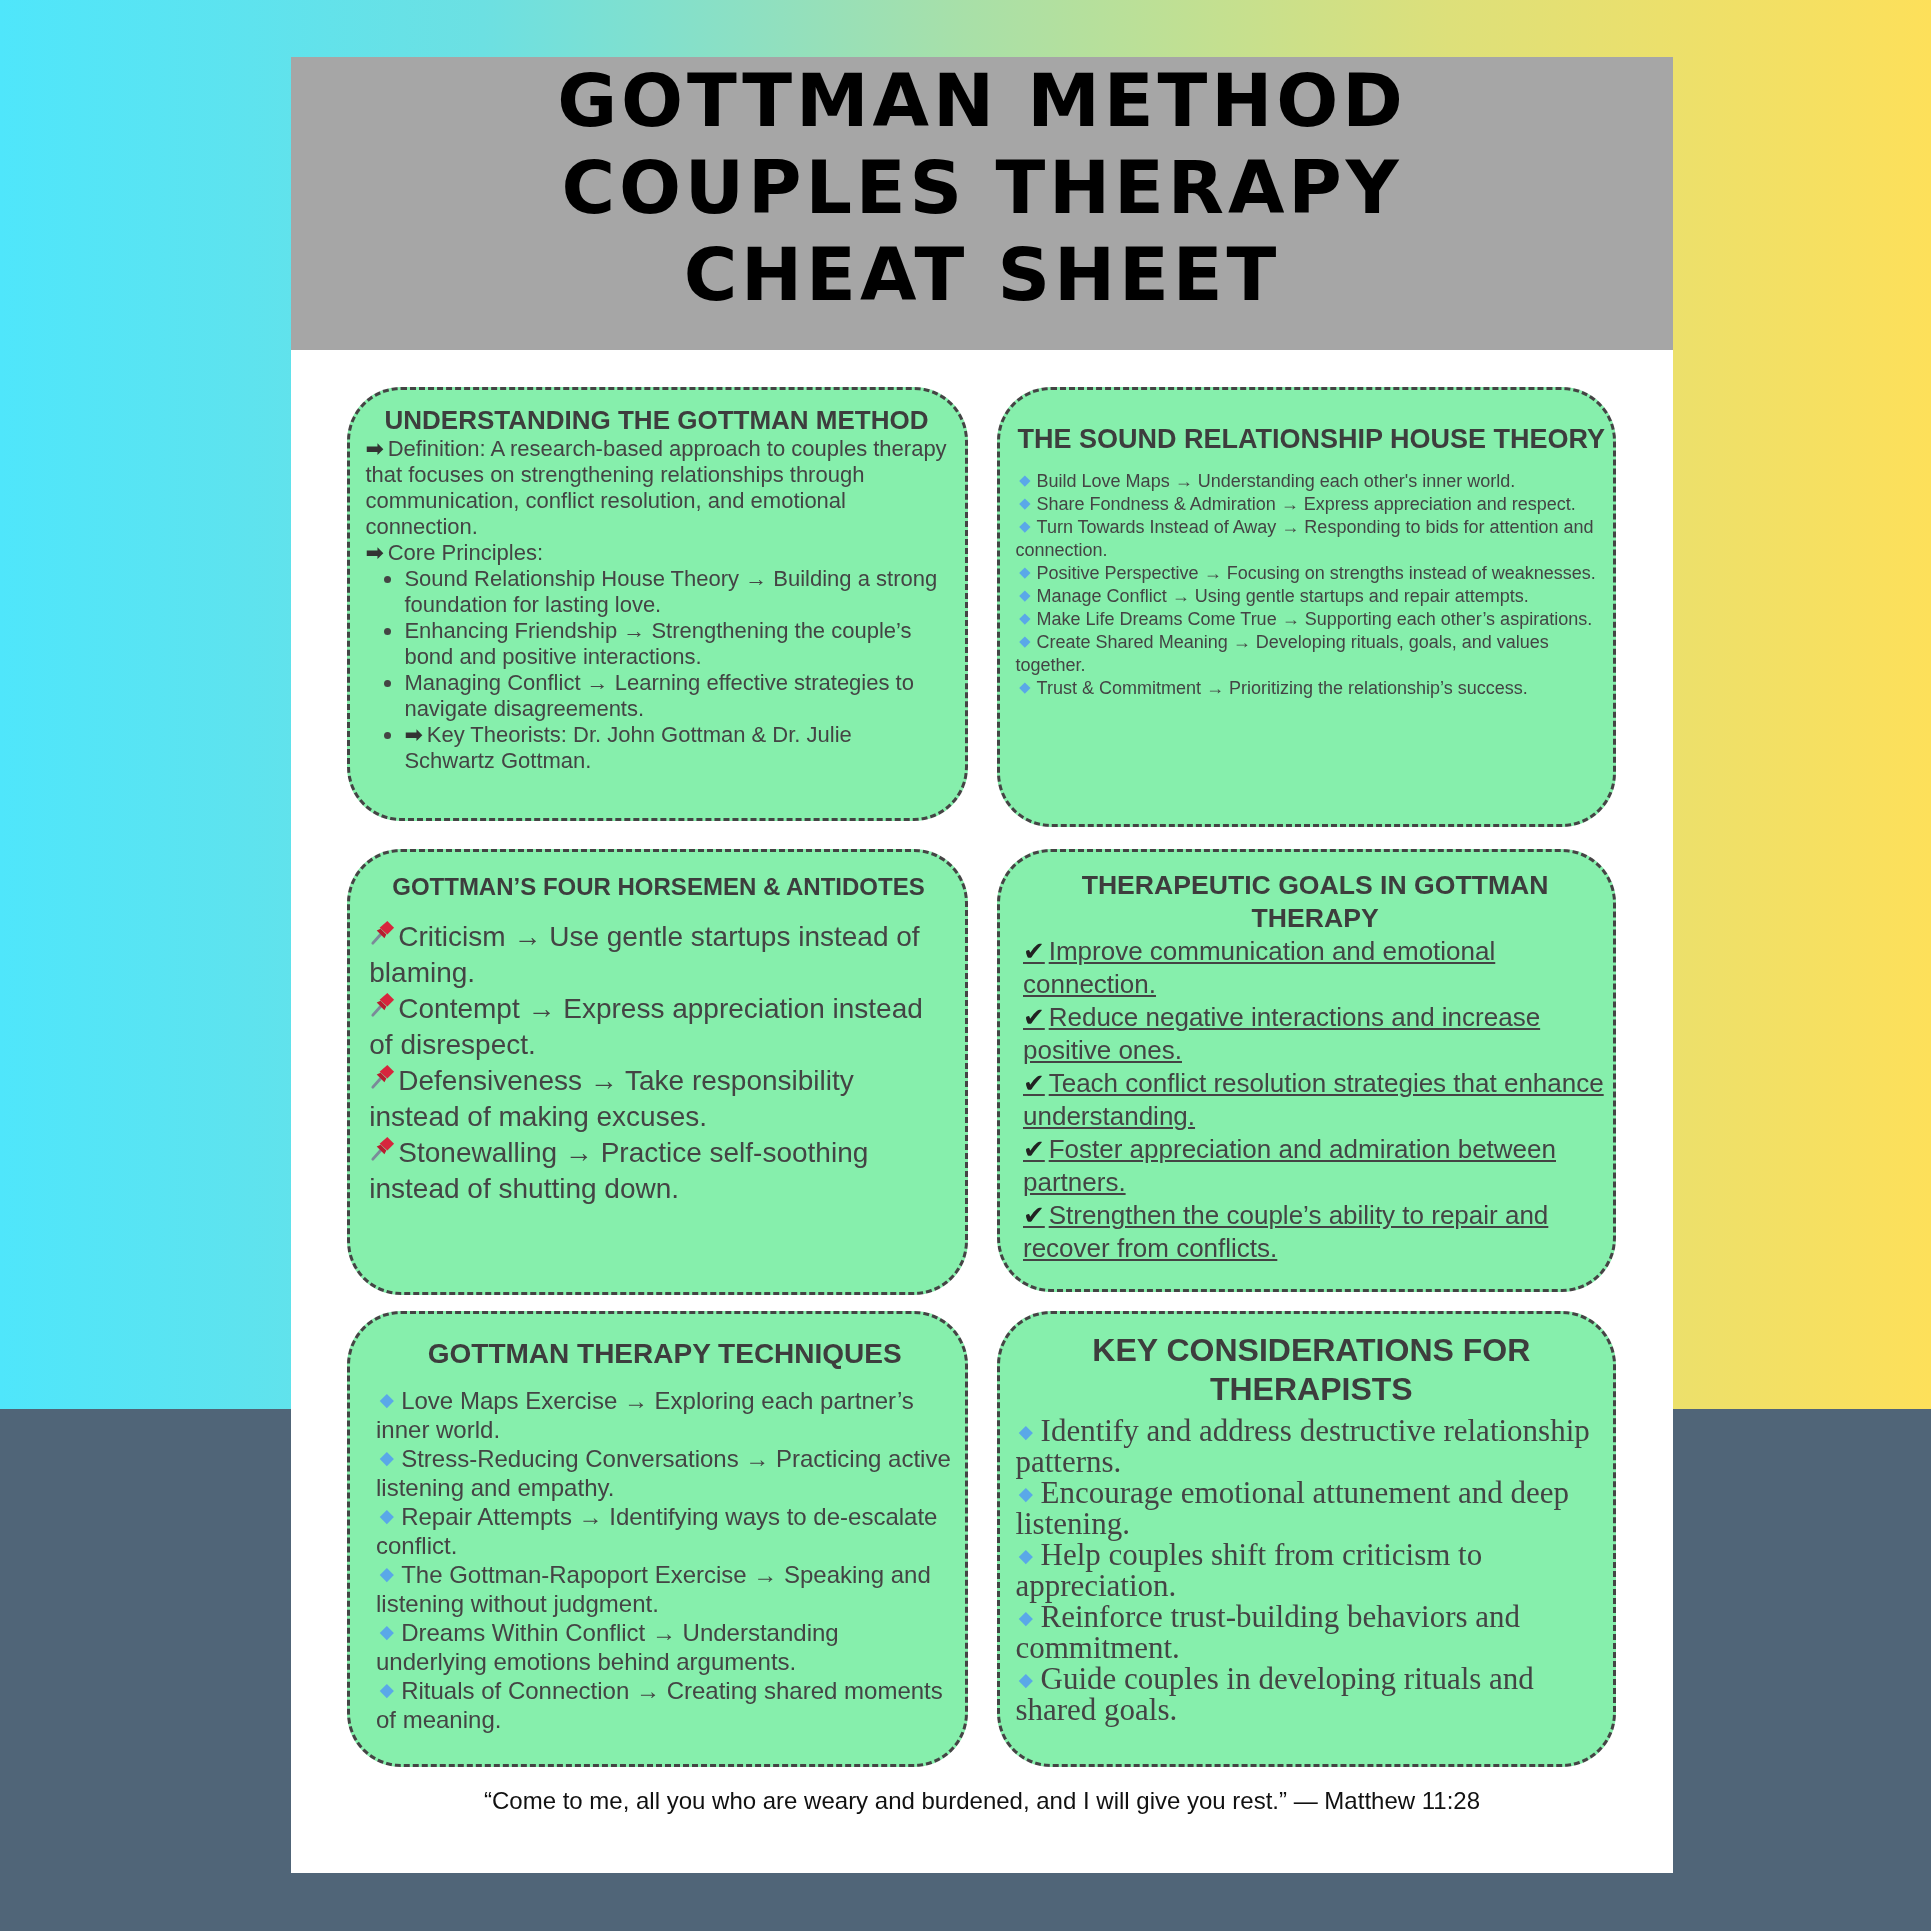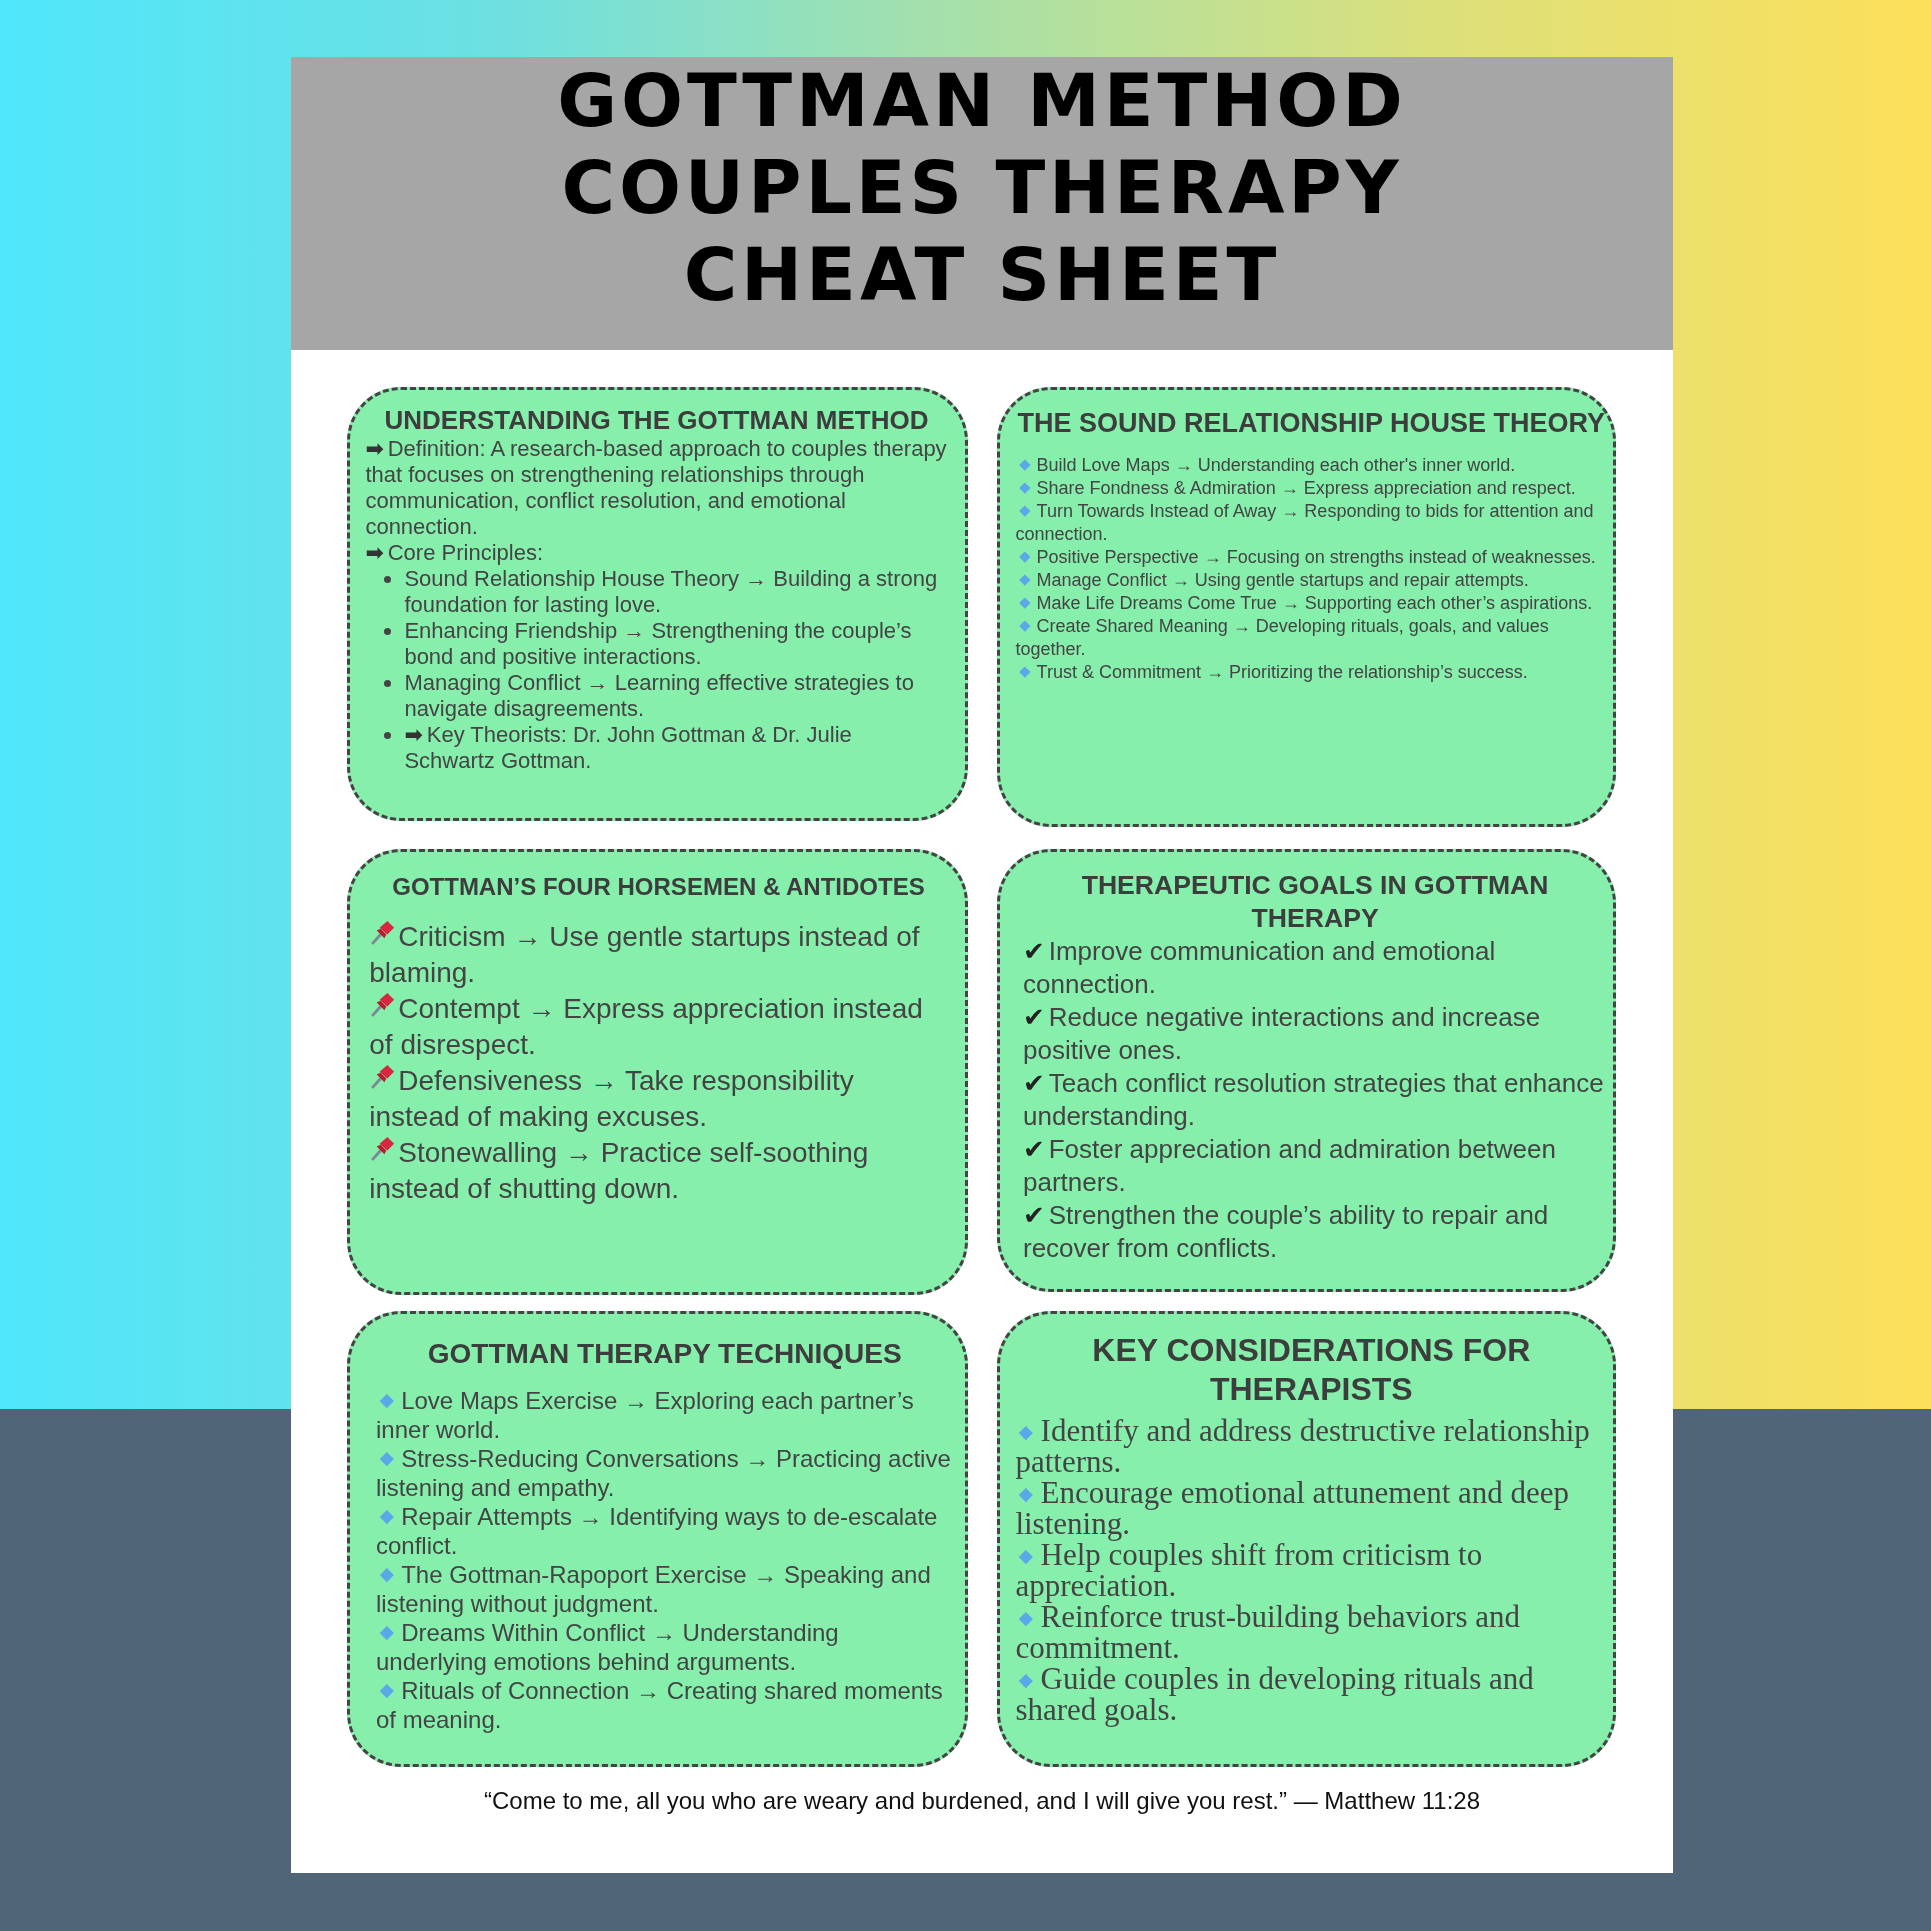--- a/index.html
+++ b/index.html
@@ -50,33 +50,33 @@
 
   
   #box1 { left: 56px; top: 330px; width: 621px; height: 434px; padding: 9.7px 17.4px 0 15.4px; }
   #box1 h2 { font-size: 26px; line-height: 32px; margin-top: 3.9px; }
   #box1 .body { font-size: 22px; line-height: 26px; margin-top: 0; }
   #box1 ul { margin: 0; padding-left: 39px; }
   #box1 li { list-style: disc; }
 
   
   #box2 { left: 706px; top: 330px; width: 619px; height: 440px; padding: 17.4px 5.8px 0 15.4px; }
-  #box2 h2 { font-size: 27px; line-height: 33px; margin-bottom: 13.5px; }
+  #box2 h2 { font-size: 27px; line-height: 33px; margin-bottom: 13.5px; margin-top: 16px; }
   #box2 .body { font-size: 18px; line-height: 23px; }
   #box2 .diamond { width: 7.7px; height: 7.7px; margin: 0 7.7px 2.9px 5.8px; }
 
   
   #box3 { left: 56px; top: 792px; width: 621px; height: 446px; padding: 17.4px 17.4px 0 19.3px; }
   #box3 h2 { font-size: 24px; line-height: 35px; margin-bottom: 15px; }
   #box3 .body { font-size: 28px; line-height: 36px; }
 
   
   #box4 { left: 706px; top: 792px; width: 619px; height: 443px; padding: 17.4px 5.8px 0 23px; }
   #box4 h2 { font-size: 26.6px; line-height: 33px; }
-  #box4 .body { font-size: 26px; line-height: 33px; }
+  #box4 .body { font-size: 26px; line-height: 33px; text-decoration: underline; }
 
   
   #box5 { left: 56px; top: 1254px; width: 621px; height: 456px; padding: 21px 11.6px 0 26px; }
   #box5 h2 { font-size: 28px; line-height: 37px; margin-bottom: 13.5px; }
   #box5 .body { font-size: 24px; line-height: 29px; }
 
   
   #box6 { left: 706px; top: 1254px; width: 619px; height: 456px; padding: 17.4px 5.8px 0 15.4px; }
   #box6 h2 { font-size: 32px; line-height: 39px; margin-bottom: 5.8px; }
   #box6 .body { font-size: 31px; line-height: 31px; font-family: Liberation Serif, serif; }

